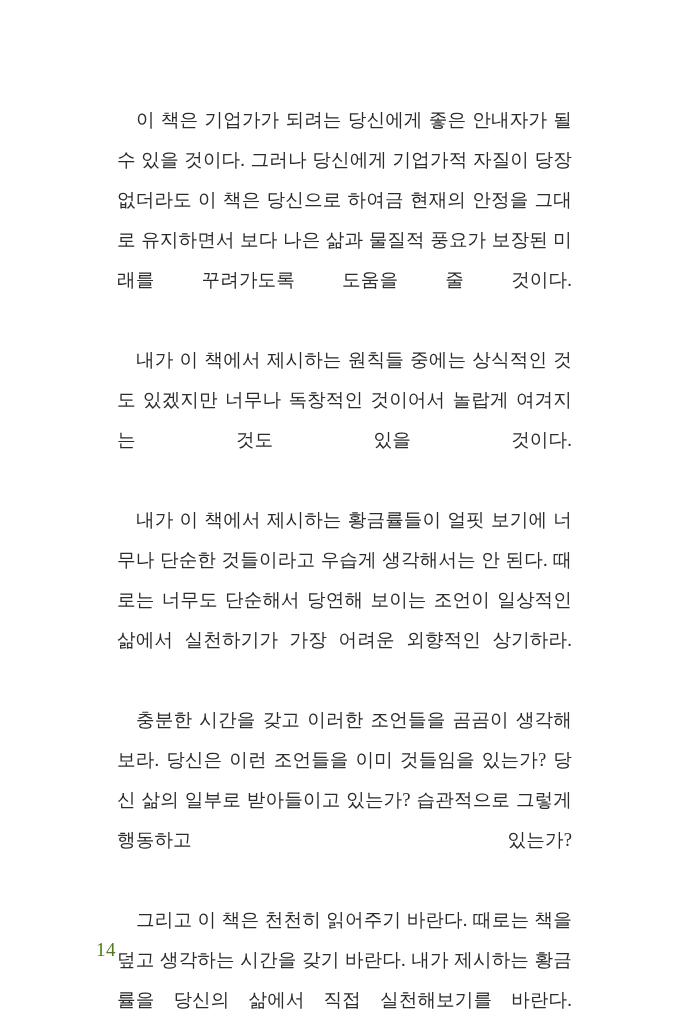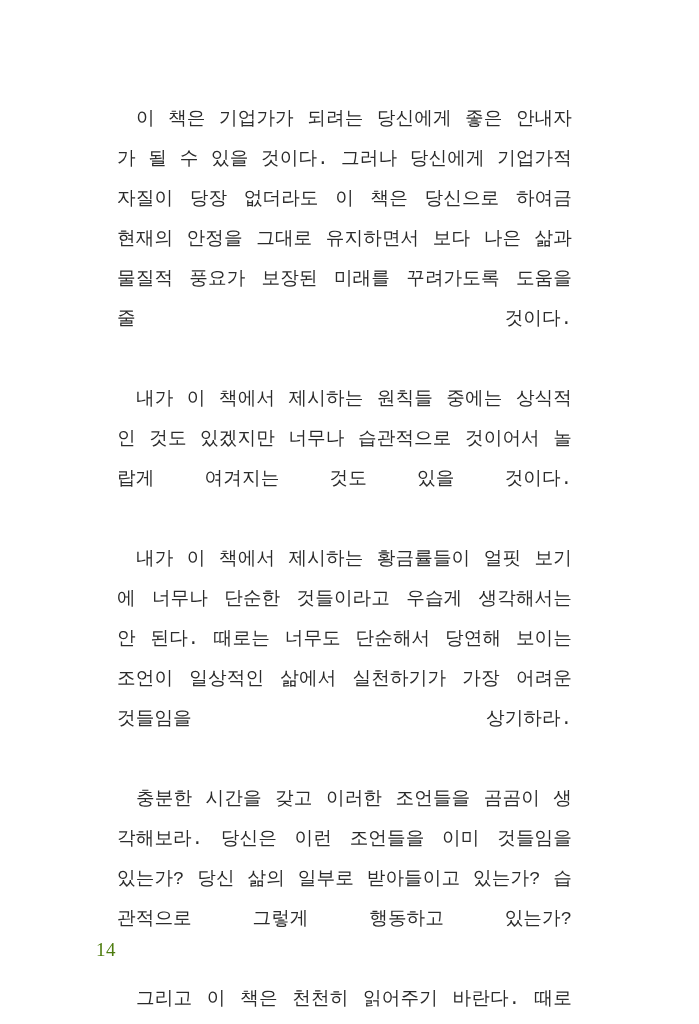--- a/index.html
+++ b/index.html
@@ -40,21 +40,20 @@
     color: #2b2b2b;
     letter-spacing: 0.1px;
     word-spacing: 0.5px;
     -webkit-font-feature-settings: normal;
     font-kerning: none;
   }
 
   
   .para {
     text-align: justify;
-    font-family: Liberation Mono, monospace;
   }
   .para::after {
     content: "";
     display: inline-block;
     width: 100%;
   }
 
   .page-number {
     position: absolute;
     left: 96px;
@@ -66,21 +65,21 @@
     letter-spacing: 0.4px;
   }
 </style>
 </head>
 <body>
 
 <div class="page">
 
   <div class="text-block">
     <p class="para">이 책은 기업가가 되려는 당신에게 좋은 안내자가 될 수 있을 것이다. 그러나 당신에게 기업가적 자질이 당장 없더라도 이 책은 당신으로 하여금 현재의 안정을 그대로 유지하면서 보다 나은 삶과 물질적 풍요가 보장된 미래를 꾸려가도록 도움을 줄 것이다.</p>
-    <p class="para">내가 이 책에서 제시하는 원칙들 중에는 상식적인 것도 있겠지만 너무나 습관적으로 것이어서 놀랍게 여겨지는 것도 있을 것이다.</p>
-    <p class="para">내가 이 책에서 제시하는 황금률들이 얼핏 보기에 너무나 단순한 것들이라고 우습게 생각해서는 안 된다. 때로는 너무도 단순해서 당연해 보이는 조언이 일상적인 삶에서 실천하기가 가장 어려운 것들임을 상기하라.</p>
+    <p class="para">내가 이 책에서 제시하는 원칙들 중에는 상식적인 것도 있겠지만 너무나 독창적인 것이어서 놀랍게 여겨지는 것도 있을 것이다.</p>
+    <p class="para">내가 이 책에서 제시하는 황금률들이 얼핏 보기에 너무나 단순한 것들이라고 우습게 생각해서는 안 된다. 때로는 너무도 단순해서 당연해 보이는 조언이 일상적인 삶에서 실천하기가 가장 어려운 외향적인 상기하라.</p>
     <p class="para">충분한 시간을 갖고 이러한 조언들을 곰곰이 생각해보라. 당신은 이런 조언들을 이미 것들임을 있는가? 당신 삶의 일부로 받아들이고 있는가? 습관적으로 그렇게 행동하고 있는가?</p>
     <p class="para">그리고 이 책은 천천히 읽어주기 바란다. 때로는 책을 덮고 생각하는 시간을 갖기 바란다. 내가 제시하는 황금률을 당신의 삶에서 직접 실천해보기를 바란다.</p>
   </div>
 
   <div class="page-number">14</div>
 
 </div>
 
 </body></html>

